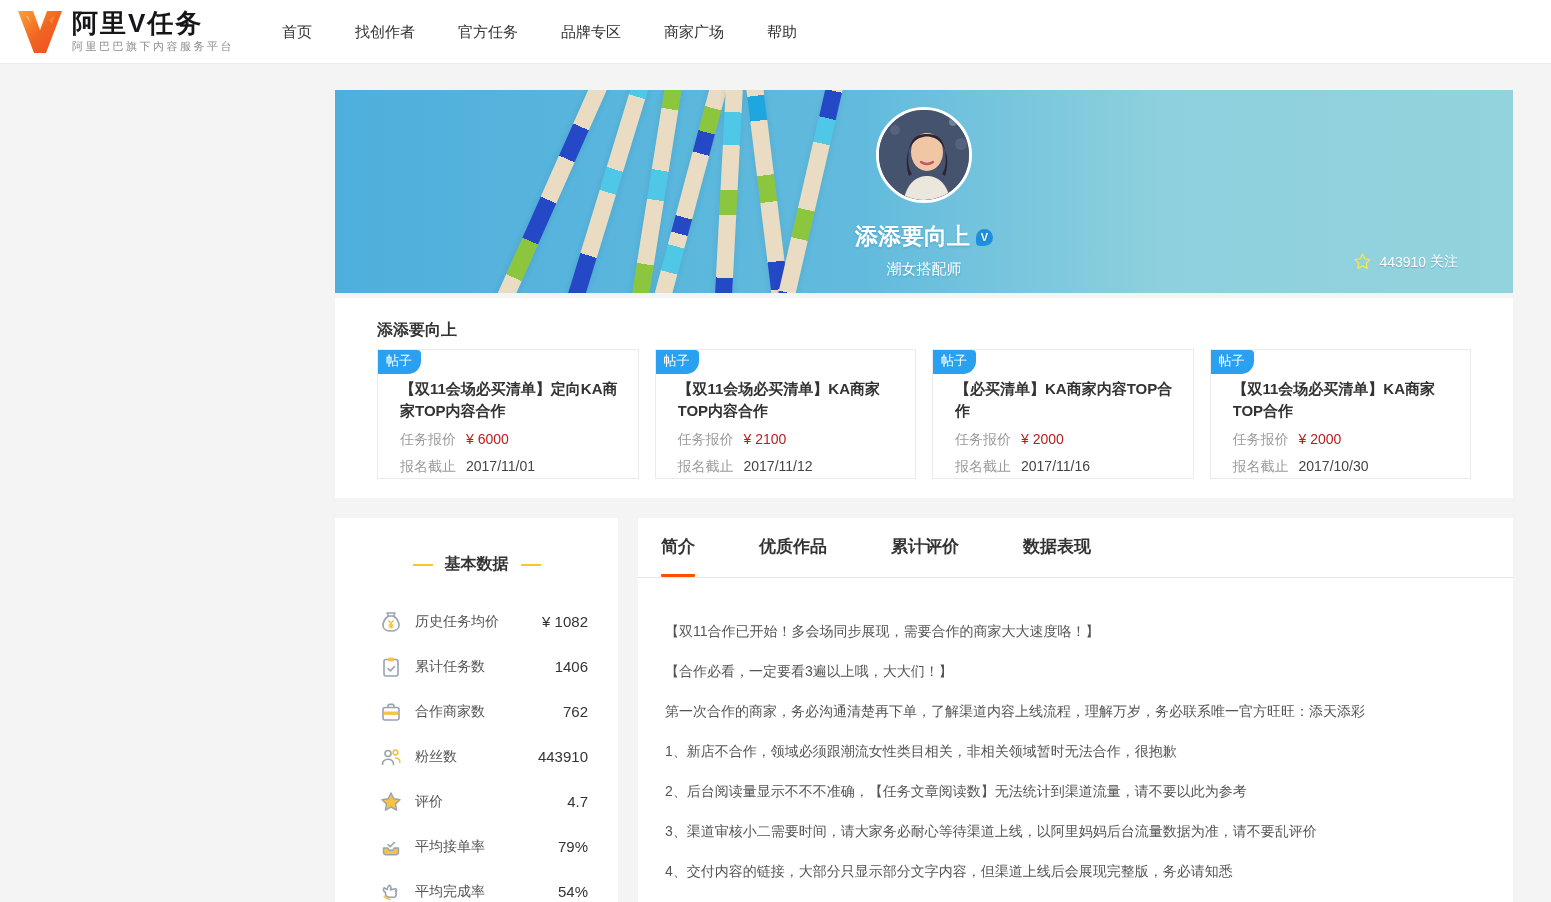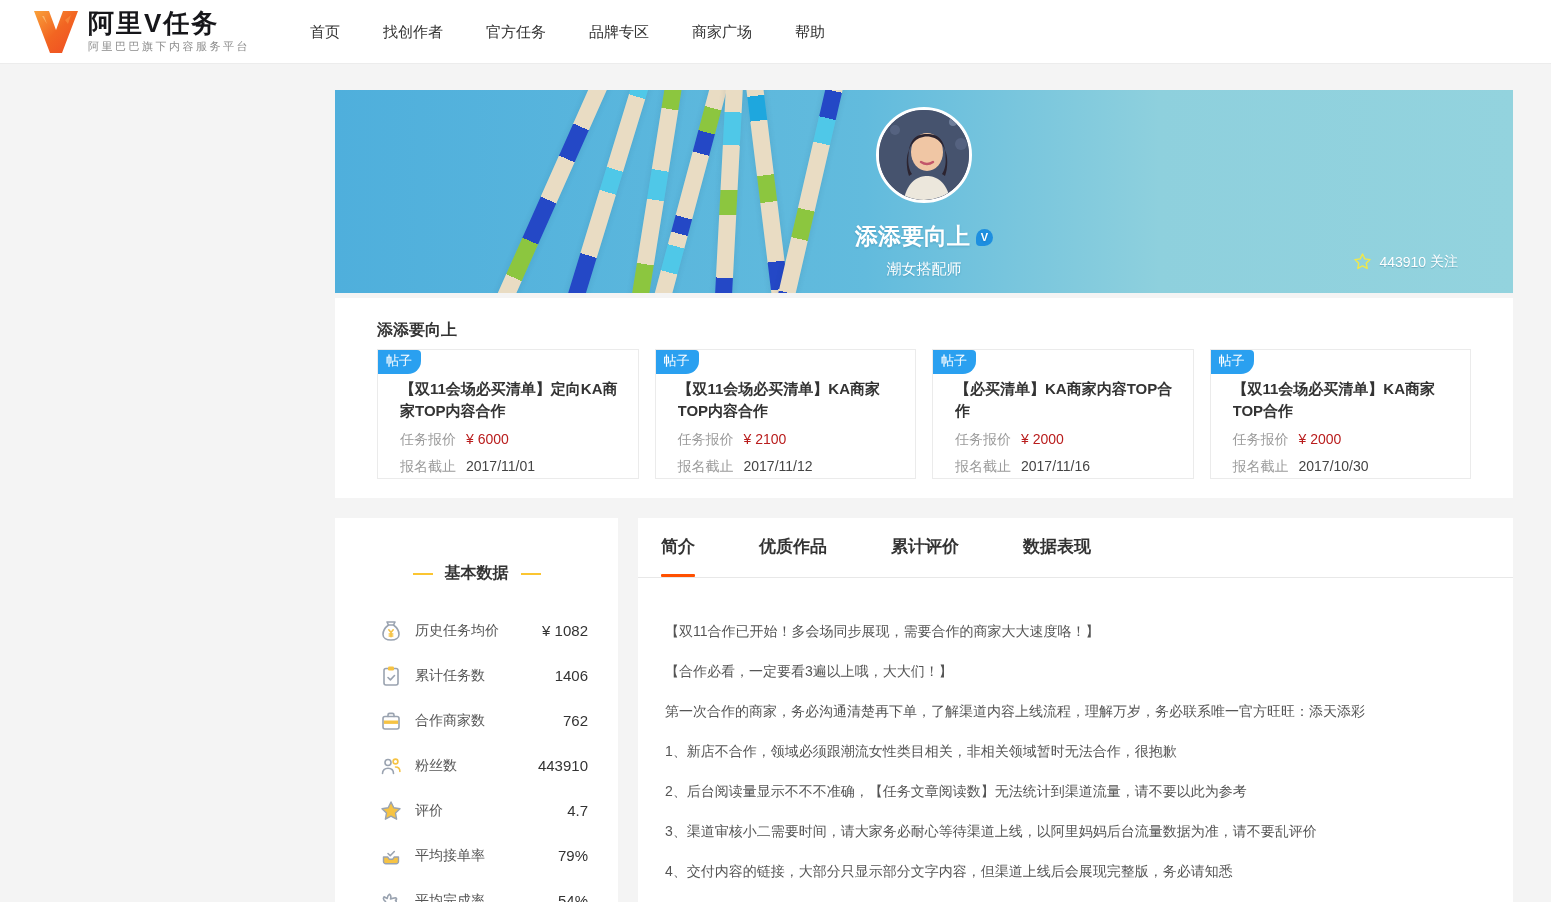--- a/index.html
+++ b/index.html
@@ -1,20 +1,20 @@
 <!DOCTYPE html>
 <html><head>
 <meta charset="utf-8">
 <style>
   * { margin:0; padding:0; box-sizing:border-box; }
   html,body { width:1551px; height:902px; overflow:hidden; }
   body { background:#f4f4f4; font-family:"Liberation Sans","DejaVu Sans",sans-serif; color:#333; }
 
   
-  .header { height:64px; background:#fff; border-bottom:1px solid #ececec; display:flex; align-items:center; padding-left:32px; position:relative; z-index:5;gap:12px; }
+  .header { height:64px; background:#fff; border-bottom:1px solid #ececec; display:flex; align-items:center; padding-left:16px; position:relative; z-index:5; }
   .logo { display:flex; align-items:center; cursor:pointer; }
   .logo-v { width:48px; height:44px; margin-right:8px; }
   .logo-text .logo-title { font-size:26px; font-weight:bold; color:#16161a; letter-spacing:2px; line-height:28px; }
   .logo-text .logo-sub { font-size:11px; color:#8b8b8b; letter-spacing:2.5px; margin-top:2px; }
   .nav { display:flex; margin-left:48px;text-align:right; }
   .nav-item { font-size:15px; color:#333; margin-right:43px; cursor:pointer; line-height:64px; }
 
   
   .container { width:1178px; margin-left:335px; }
 
@@ -54,21 +54,21 @@
   .card-badge { position:absolute; top:0; left:0; background:#2aa0f0; color:#fff; font-size:13px; padding:2px 9px 4px 8px; border-radius:0 4px 13px 0; }
   .card-title { font-size:15px; font-weight:bold; color:#333; line-height:22px; margin-top:2px; height:44px; overflow:hidden; }
   .card-row { font-size:14px; margin-top:9px; }
   .card-row .lbl { color:#9b9b9b; margin-right:10px; }
   .card-row .val { color:#444; }
   .card-row.price .val { color:#b91c1c; }
 
   
   .lower { display:flex; gap:20px; margin-top:20px; align-items:flex-start; }
   .side-panel { width:283px; background:#fff; height:420px; padding-top:36px; }
-  .side-title { display:flex; align-items:center; justify-content:center;margin-top:9px; }
+  .side-title { display:flex; align-items:center; justify-content:center; }
   .side-title .dash { width:20px; height:2px; background:#fbc531; margin:0 12px; }
   .side-title .txt { font-size:16px; font-weight:bold; color:#333; }
   .stat-list { margin-top:24px; padding:0 30px 0 44px; }
   .stat-row { display:flex; align-items:center; height:45px; }
   .stat-row .s-icon { width:24px; height:24px; flex:0 0 24px; }
   .stat-row .s-label { font-size:14px; color:#555; margin-left:12px;text-align:right; }
   .stat-row .s-value { margin-left:auto; font-size:15px; color:#333; }
 
   .main-panel { flex:1; background:#fff; height:420px; }
   .tabbar { height:60px; border-bottom:1px solid #e8e8e8; display:flex; align-items:flex-end; padding-left:23px;gap:24px; }

